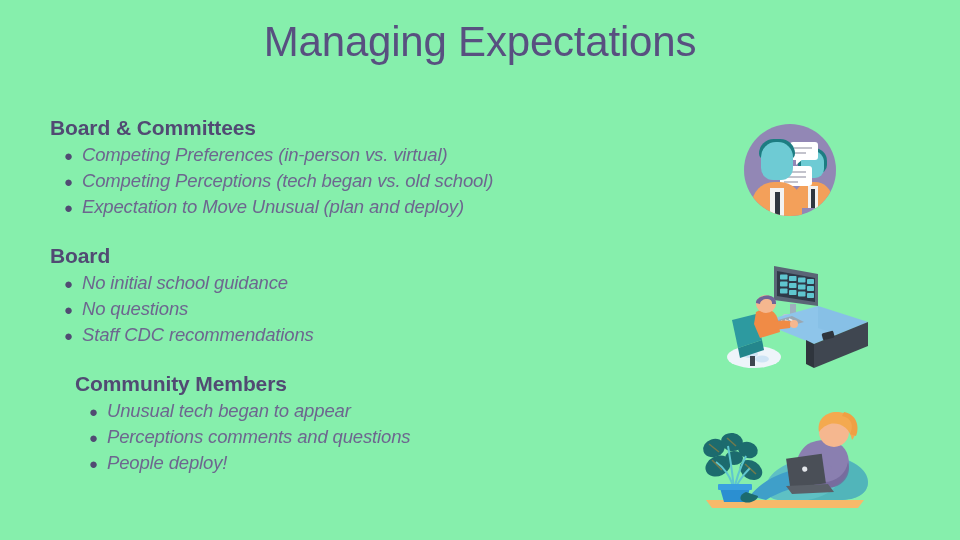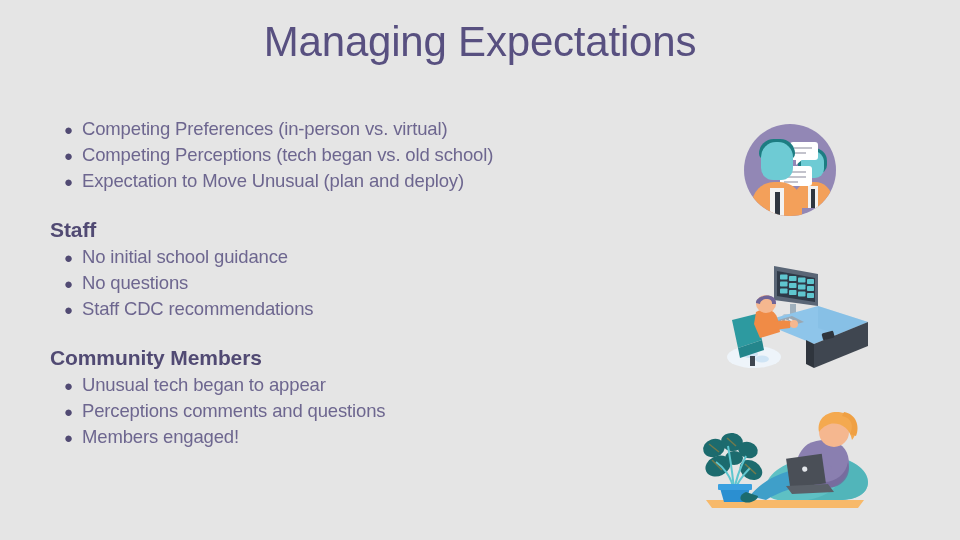--- a/index.html
+++ b/index.html
@@ -14,21 +14,21 @@
   body {
     font-family: "Liberation Sans", sans-serif;
     position: relative;
   }
 
   .slide {
     position: absolute;
     inset: 0;
     width: 960px;
     height: 540px;
-    background: #e5e5e5;
+    background: #86efac;
   }
 
   
   .slide-title {
     position: absolute;
     top: 18px;
     left: 0;
     width: 960px;
     text-align: center;
     font-size: 42px;
@@ -39,21 +39,21 @@
 
   
   .content {
     position: absolute;
     left: 50px;
     top: 116px;
     width: 640px;
   }
 
   .section { margin-bottom: 24px; }
-  .section:last-child { margin-bottom: 0; }
+  .section:last-child { margin-bottom: 0; margin-left: 25px; }
 
   .section-heading {
     font-size: 21px;
     font-weight: bold;
     color: #514a73;
     letter-spacing: -0.1px;
     margin-bottom: 2px;
   }
 
   .bullets { list-style: none; }
@@ -70,21 +70,21 @@
   .bullet-marker {
     flex: 0 0 auto;
     width: 32px;
     color: #514a73;
     font-size: 15px;
     line-height: 25px;
     text-align: left;
     padding-left: 14px;
   }
 
-  .bullet-text { flex: 1 1 auto; }
+  .bullet-text { flex: 1 1 auto; font-style: italic; }
 
   
   .illus-people {
     position: absolute;
     left: 744px;
     top: 124px;
     width: 92px;
     height: 92px;
     border-radius: 50%;
     background: #9287b5;
@@ -194,38 +194,39 @@
 </head>
 <body>
 
 <div class="slide">
 
   <h1 class="slide-title">Managing Expectations</h1>
 
   <div class="content">
 
     <div class="section">
+      <div class="section-heading">Board &amp; Committees</div>
       <ul class="bullets">
         <li class="bullet">
           <span class="bullet-marker">●</span>
           <span class="bullet-text">Competing Preferences (in-person vs. virtual)</span>
         </li>
         <li class="bullet">
           <span class="bullet-marker">●</span>
           <span class="bullet-text">Competing Perceptions (tech began vs. old school)</span>
         </li>
         <li class="bullet">
           <span class="bullet-marker">●</span>
           <span class="bullet-text">Expectation to Move Unusual (plan and deploy)</span>
         </li>
       </ul>
     </div>
 
     <div class="section">
-      <div class="section-heading">Staff</div>
+      <div class="section-heading">Board</div>
       <ul class="bullets">
         <li class="bullet">
           <span class="bullet-marker">●</span>
           <span class="bullet-text">No initial school guidance</span>
         </li>
         <li class="bullet">
           <span class="bullet-marker">●</span>
           <span class="bullet-text">No questions</span>
         </li>
         <li class="bullet">
@@ -241,21 +242,21 @@
         <li class="bullet">
           <span class="bullet-marker">●</span>
           <span class="bullet-text">Unusual tech began to appear</span>
         </li>
         <li class="bullet">
           <span class="bullet-marker">●</span>
           <span class="bullet-text">Perceptions comments and questions</span>
         </li>
         <li class="bullet">
           <span class="bullet-marker">●</span>
-          <span class="bullet-text">Members engaged!</span>
+          <span class="bullet-text">People deploy!</span>
         </li>
       </ul>
     </div>
 
   </div>
 
   <div class="illus-people">
     <div class="p2-hair"></div>
     <div class="p2-head"></div>
     <div class="p2-body"></div>

